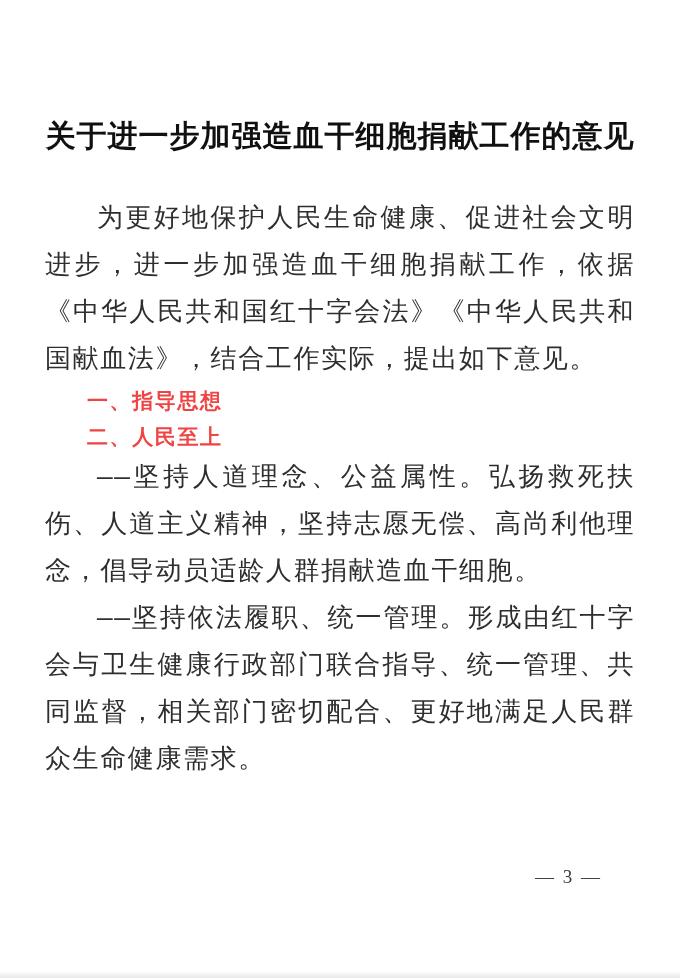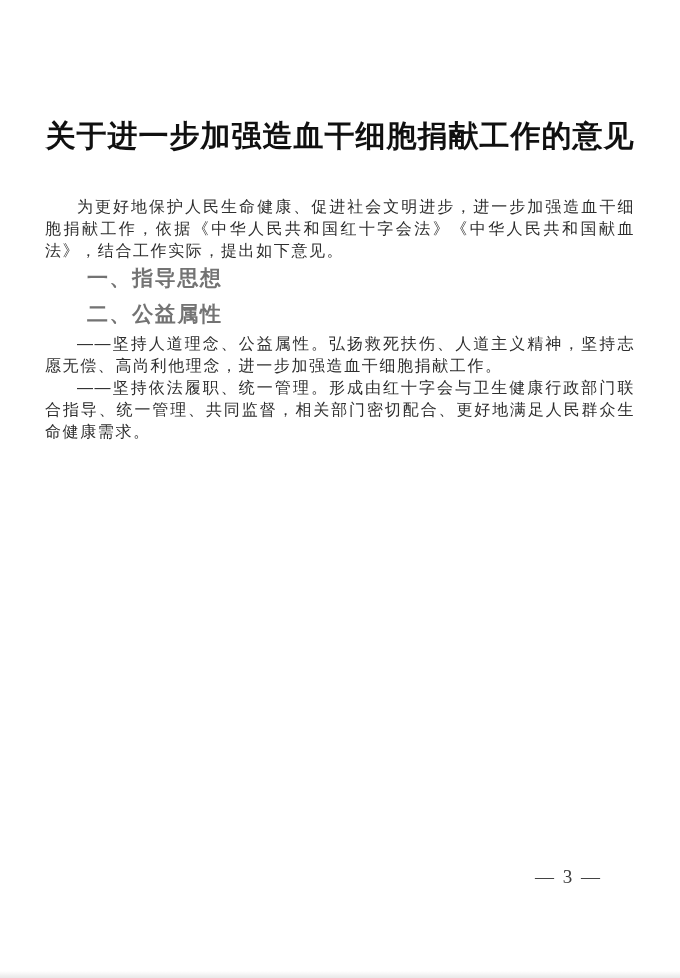--- a/index.html
+++ b/index.html
@@ -34,37 +34,37 @@
       font-weight: bold;
       color: #101010;
       letter-spacing: 1px;
       font-family: "Liberation Serif", serif;
     }
     .content {
       margin: 36px 45px 0 45px;
     }
     .body-para {
       margin: 0;
-      font-size: 16px;
-      line-height: 22px;
+      font-size: 26px;
+      line-height: 47px;
       letter-spacing: 1.6px;
       color: #2e2e2e;
       text-align: justify;
       text-indent: 2em;
-      font-family: Liberation Sans, sans-serif;
+      font-family: Liberation Mono, monospace;
     }
     .section-heading {
       margin: 0;
       font-size: 21px;
       line-height: 35.5px;
       letter-spacing: 1.6px;
       font-weight: bold;
-      color: #737373;
+      color: #ef4444;
       text-indent: 2em;
-      font-family: Liberation Mono, monospace;
+      font-family: Liberation Serif, serif;
     }
     .page-number {
       position: absolute;
       top: 866px;
       right: 78px;
       font-size: 19px;
       letter-spacing: 2px;
       color: #3a3a3a;
       font-family: "Liberation Serif", serif;
     }
@@ -74,21 +74,21 @@
 
 <div class="page">
   <h1 class="doc-title">关于进一步加强造血干细胞捐献工作的意见</h1>
 
   <div class="content">
     <p class="body-para">为更好地保护人民生命健康、促进社会文明进步，进一步加强造血干细胞捐献工作，依据《中华人民共和国红十字会法》《中华人民共和国献血法》，结合工作实际，提出如下意见。</p>
 
     <h2 class="section-heading">一、指导思想</h2>
 
 
-    <h2 class="section-heading">二、公益属性</h2>
+    <h2 class="section-heading">二、人民至上</h2>
 
-    <p class="body-para">——坚持人道理念、公益属性。弘扬救死扶伤、人道主义精神，坚持志愿无偿、高尚利他理念，进一步加强造血干细胞捐献工作。</p>
+    <p class="body-para">——坚持人道理念、公益属性。弘扬救死扶伤、人道主义精神，坚持志愿无偿、高尚利他理念，倡导动员适龄人群捐献造血干细胞。</p>
 
     <p class="body-para">——坚持依法履职、统一管理。形成由红十字会与卫生健康行政部门联合指导、统一管理、共同监督，相关部门密切配合、更好地满足人民群众生命健康需求。</p>
   </div>
 
   <div class="page-number">— 3 —</div>
 </div>
 
 </body></html>

